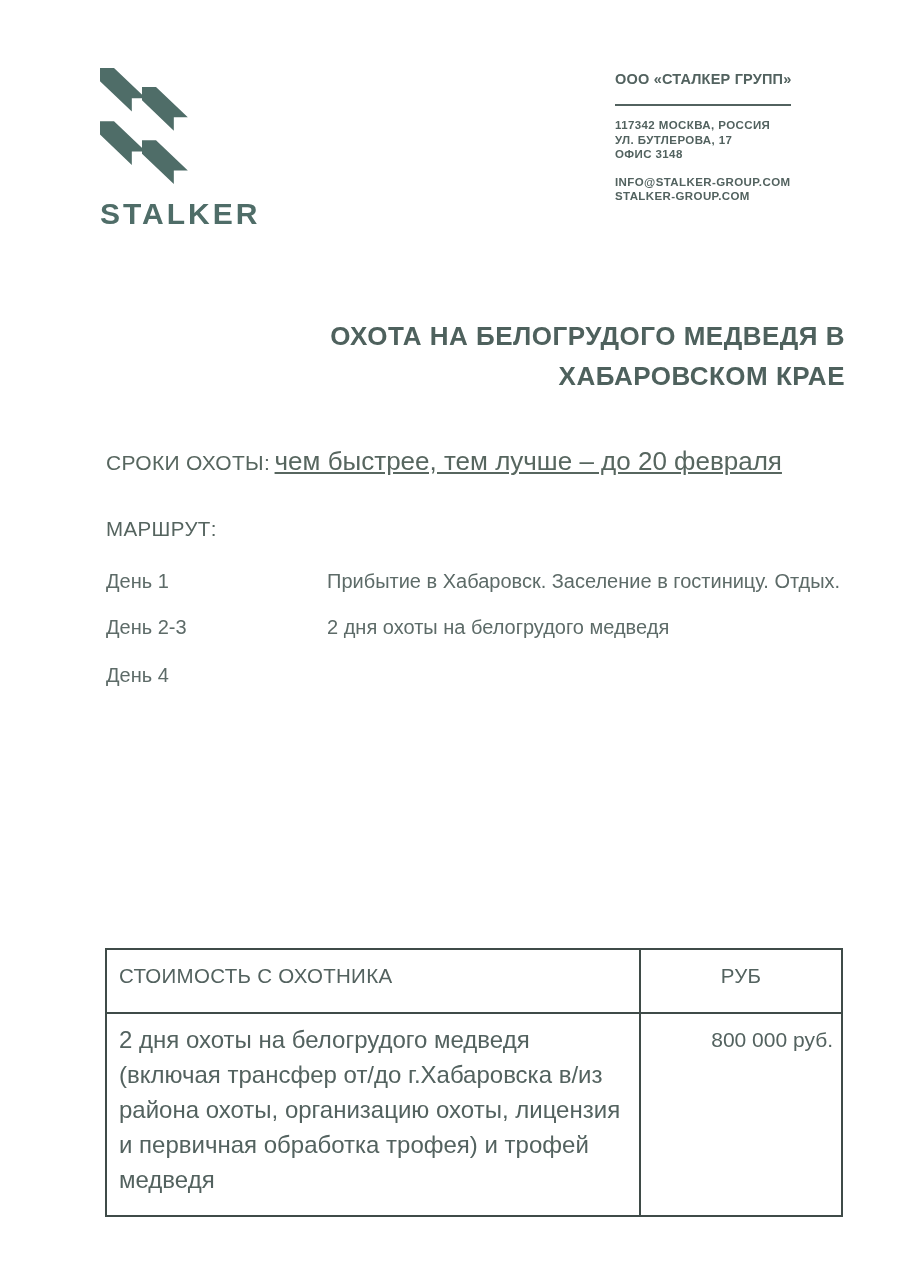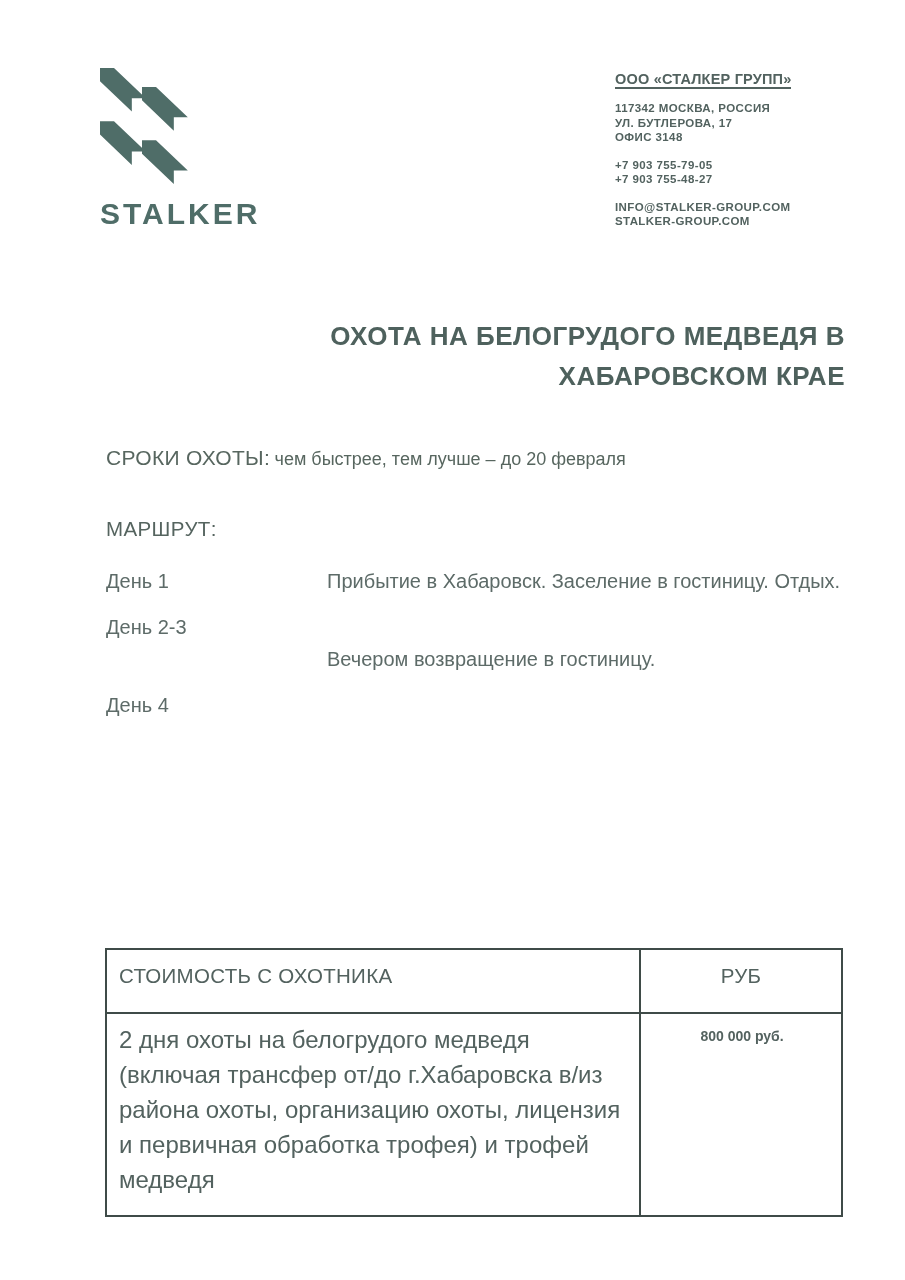--- a/index.html
+++ b/index.html
@@ -15,40 +15,40 @@
   .logo-block { position:absolute; left:100px; top:68px; }
   .logo-mark { display:block; }
   .wordmark {
     margin-top:11px; font-size:30px; font-weight:bold;
     letter-spacing:3px; color:#4f6d68;text-align:center;
   }
 
   .company { position:absolute; left:615px; top:70px; width:250px; color:#52625f; }
   .company-name {
     display:inline-block; font-size:14.5px; font-weight:bold; letter-spacing:0.2px;
-    padding-bottom:0; border-bottom:2.5px solid #52625f; margin-bottom:12px;
+    padding-bottom:17px; border-bottom:2.5px solid #52625f; margin-bottom:12px;
     white-space:nowrap;
   }
   .company-group { margin-bottom:13px; }
   .company-line {
     font-size:11.5px; font-weight:bold; letter-spacing:0.4px; line-height:14.5px;
   }
 
   
   .doc-title {
     position:absolute; top:316px; left:105px; width:740px;
     text-align:right; font-size:26px; font-weight:600;
     line-height:40px; letter-spacing:0.5px; color:#4e615d;
   }
   .doc-title span { display:inline-block; max-width:580px; }
 
   
   .dates { position:absolute; top:446px; left:106px; color:#57665f; white-space:nowrap; }
   .dates-label { font-size:21px; letter-spacing:0.3px; }
-  .dates-value { font-size:18px; }
+  .dates-value { font-size:26px;text-decoration:underline; }
 
   
   .route-heading {
     position:absolute; top:517px; left:106px;
     font-size:20.5px; letter-spacing:0.4px; color:#55645f;
   }
   .itinerary {
     position:absolute; top:565px; left:106px; width:740px;
     display:grid; grid-template-columns:221px 1fr;
     font-size:20px; color:#5d6b68;
@@ -69,23 +69,22 @@
     font-weight:normal; font-size:20.5px; letter-spacing:0.3px;
     padding:14px 12px 24px 12px; vertical-align:top;
   }
   th.col-desc { width:534px; text-align:left; }
   th.col-cur  { text-align:center; }
   td.cell-desc {
     font-size:24px; line-height:35px; text-align:left;
     padding:8px 14px 18px 12px; vertical-align:top;
   }
   td.cell-price {
-    font-size:14px; vertical-align:top; text-align:center;
+    font-size:21px; vertical-align:top; text-align:right;
     padding:14px 8px 8px 10px;
-    font-weight:bold;
   }
 </style>
 </head>
 <body>
 
 <div class="logo-block">
   <svg class="logo-mark" width="88" height="118" viewBox="0 0 88 124" preserveAspectRatio="none" aria-hidden="true">
     <g>
       <polygon transform="translate(14,0) scale(0.45) rotate(45)" points="0,0 100,0 78,22 100,44 0,44 -22,22" fill="#4f6d68"></polygon>
       <polygon transform="translate(56,20) scale(0.45) rotate(45)" points="0,0 100,0 78,22 100,44 0,44 -22,22" fill="#4f6d68"></polygon>
@@ -98,24 +97,20 @@
 
 <div class="company">
   <div class="company-name">ООО «СТАЛКЕР ГРУПП»</div>
 
   <div class="company-group">
     <div class="company-line">117342 МОСКВА, РОССИЯ</div>
     <div class="company-line">УЛ. БУТЛЕРОВА, 17</div>
     <div class="company-line">ОФИС 3148</div>
   </div>
 
-  <div class="company-group">
-    <div class="company-line">+7 903 755-79-05</div>
-    <div class="company-line">+7 903 755-48-27</div>
-  </div>
 
   <div class="company-group">
     <div class="company-line">INFO@STALKER-GROUP.COM</div>
     <div class="company-line">STALKER-GROUP.COM</div>
   </div>
 </div>
 
 <h1 class="doc-title">
   <span>ОХОТА НА БЕЛОГРУДОГО МЕДВЕДЯ В ХАБАРОВСКОМ КРАЕ</span>
 </h1>
@@ -125,25 +120,25 @@
   <span class="dates-value">чем быстрее, тем лучше – до 20 февраля</span>
 </div>
 
 <div class="route-heading">МАРШРУТ:</div>
 
 <div class="itinerary">
   <div class="it-label">День 1</div>
   <div class="it-text just">Прибытие в Хабаровск. Заселение в гостиницу. Отдых.</div>
 
   <div class="it-label">День 2-3</div>
+  <div class="it-text gap-lg">2 дня охоты на белогрудого медведя</div>
 
   <div class="it-label"></div>
 
   <div class="it-label"></div>
-  <div class="it-text">Вечером возвращение в гостиницу.</div>
 
   <div class="it-label">День 4</div>
 </div>
 
 <table class="price-table">
   <thead>
     <tr>
       <th class="col-desc">СТОИМОСТЬ С ОХОТНИКА</th>
       <th class="col-cur">РУБ</th>
     </tr>

